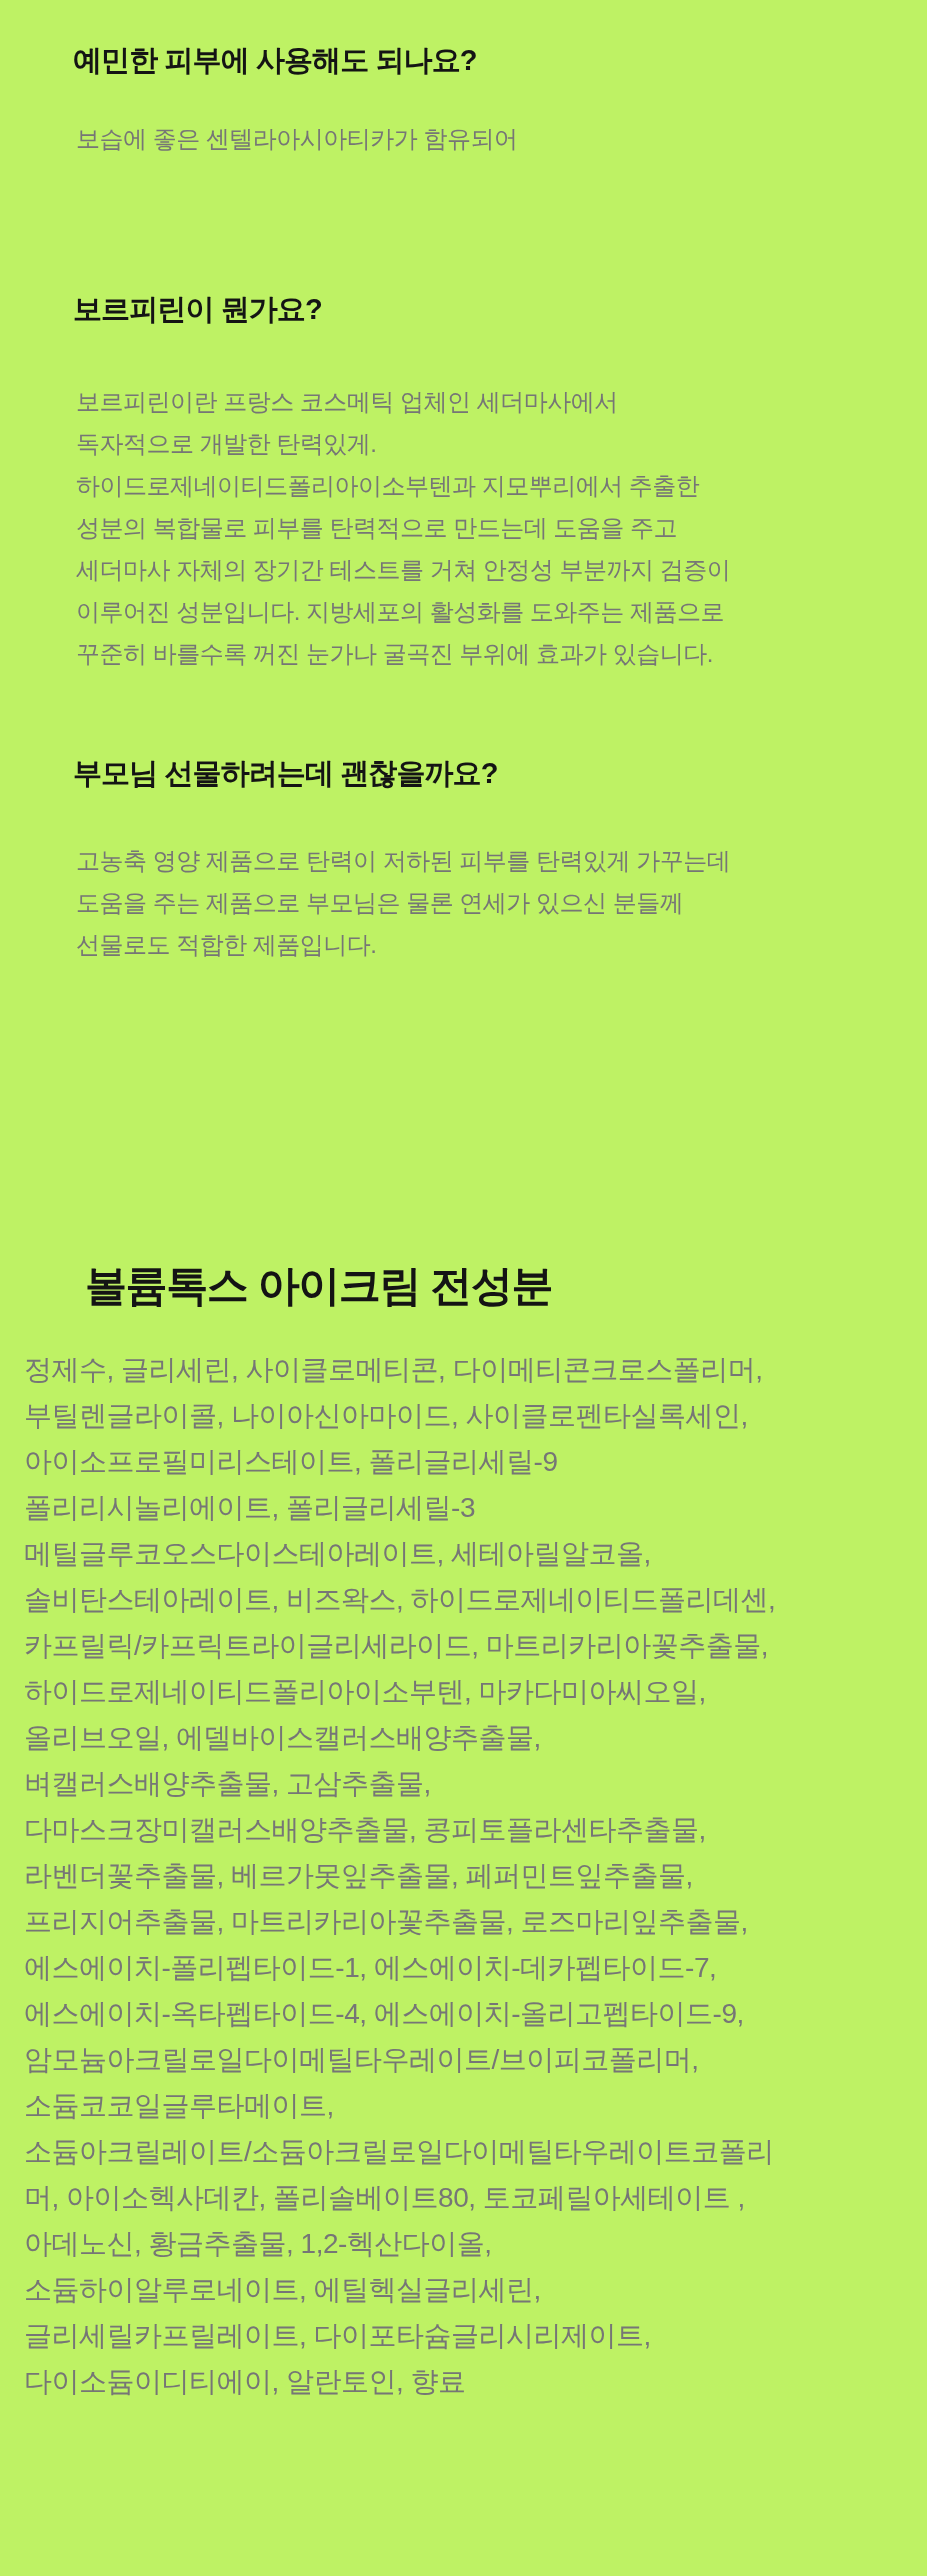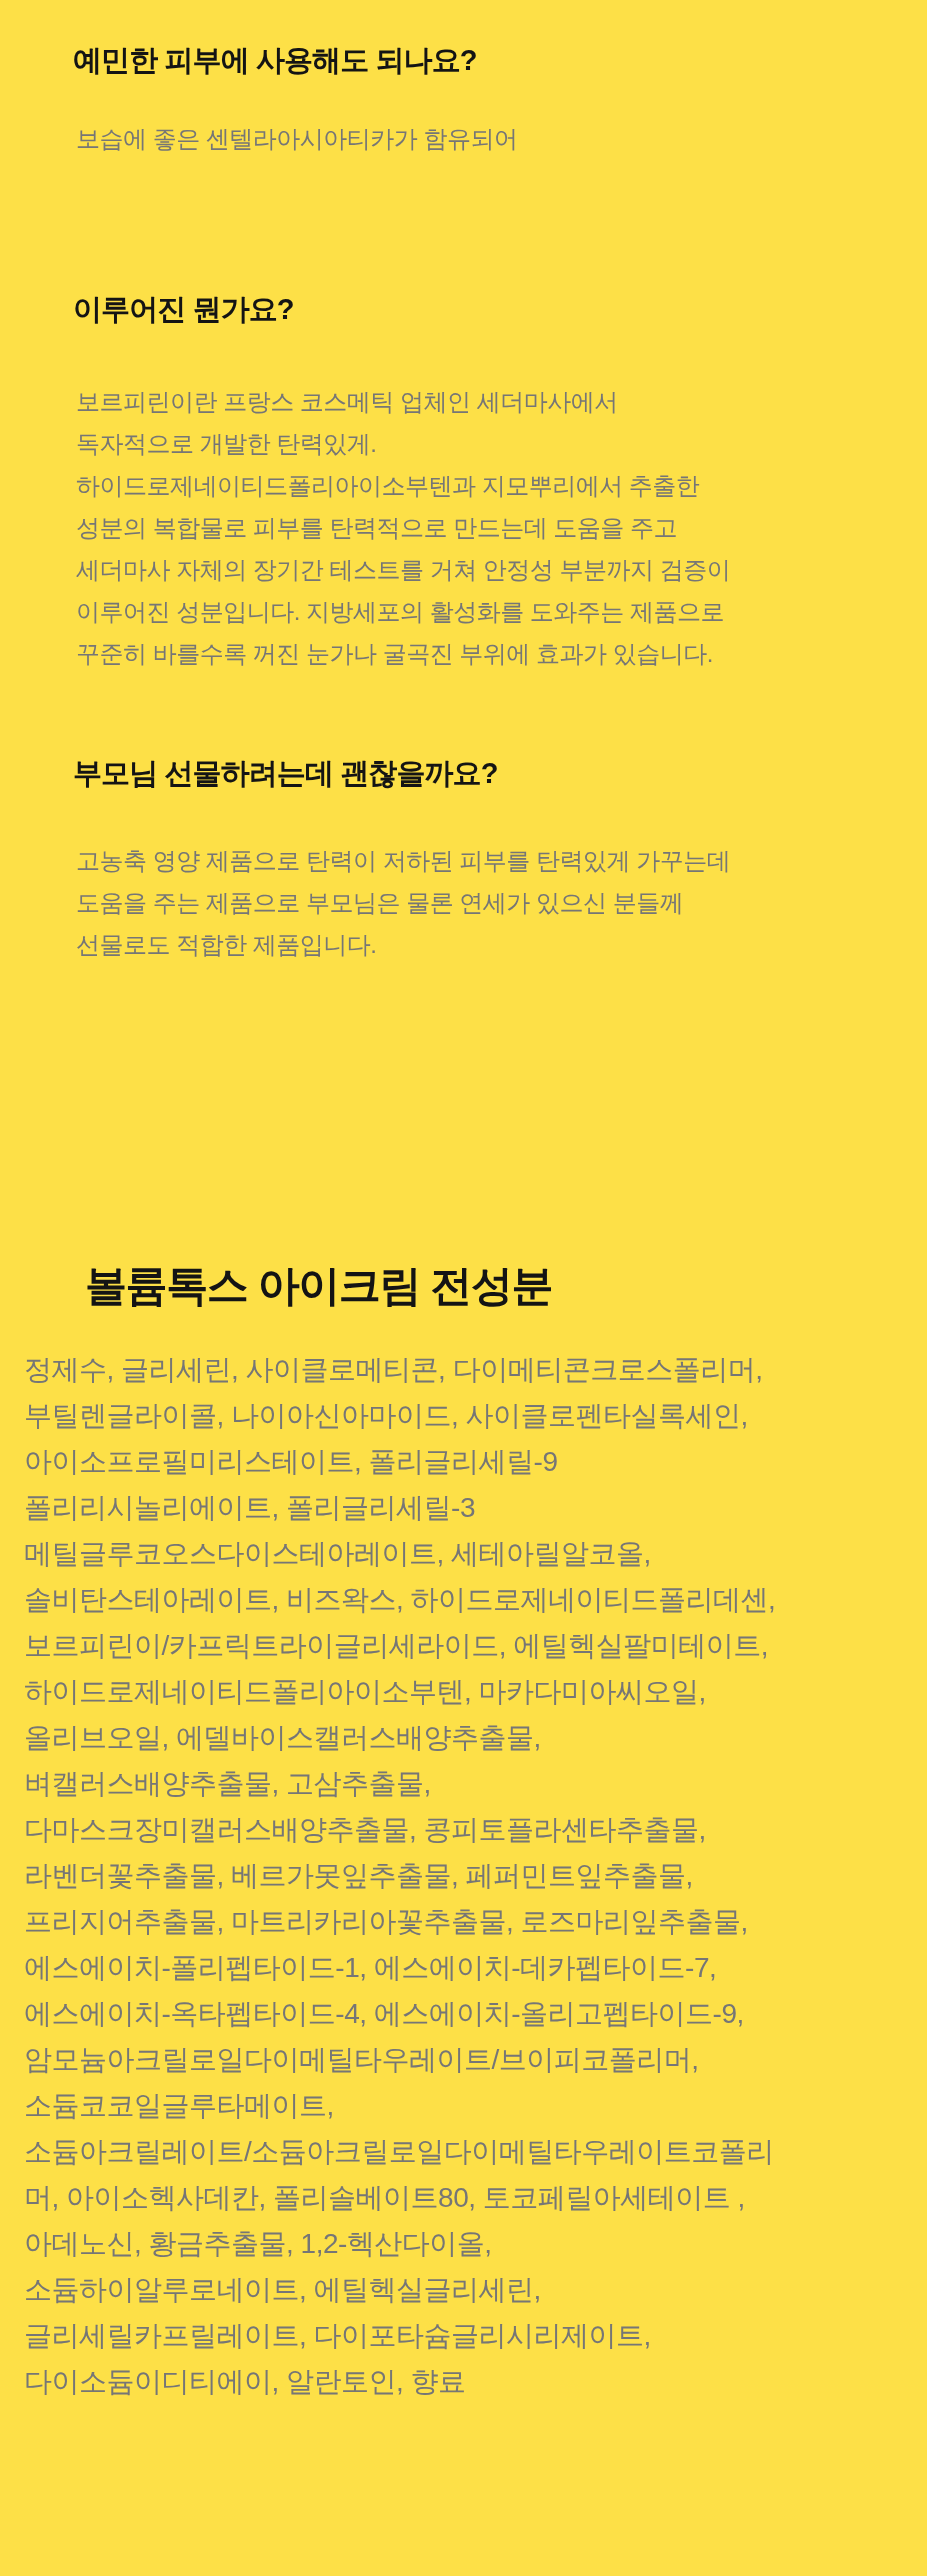--- a/index.html
+++ b/index.html
@@ -5,21 +5,21 @@
   * { margin: 0; padding: 0; box-sizing: border-box; }
   html, body { background: #ffffff; }
   body {
     font-family: "Liberation Sans", "DejaVu Sans", sans-serif;
     -webkit-font-smoothing: antialiased;
   }
   .page {
     position: relative;
     width: 928px;
     height: 2576px;
-    background: #fde047;
+    background: #bef264;
     overflow: hidden;
   }
   .faq-q {
     position: absolute;
     left: 73px;
     font-size: 29px;
     font-weight: 700;
     color: #141414;
     letter-spacing: -0.9px;
     line-height: 37px;
@@ -73,21 +73,21 @@
   <section>
 
     <div>
       <h2 class="faq-q q1">예민한 피부에 사용해도 되나요?</h2>
       <div class="faq-a a1">
           <div>보습에 좋은 센텔라아시아티카가 함유되어</div>
         </div>
     </div>
 
     <div>
-      <h2 class="faq-q q2">이루어진 뭔가요?</h2>
+      <h2 class="faq-q q2">보르피린이 뭔가요?</h2>
       <div class="faq-a a2">
           <div>보르피린이란 프랑스 코스메틱 업체인 세더마사에서</div>
           <div>독자적으로 개발한 탄력있게.</div>
           <div>하이드로제네이티드폴리아이소부텐과 지모뿌리에서 추출한</div>
           <div>성분의 복합물로 피부를 탄력적으로 만드는데 도움을 주고</div>
           <div>세더마사 자체의 장기간 테스트를 거쳐 안정성 부분까지 검증이</div>
           <div>이루어진 성분입니다. 지방세포의 활성화를 도와주는 제품으로</div>
           <div>꾸준히 바를수록 꺼진 눈가나 굴곡진 부위에 효과가 있습니다.</div>
         </div>
     </div>
@@ -105,21 +105,21 @@
 
   <section>
     <h1 class="ing-title">볼륨톡스 아이크림 전성분</h1>
     <div class="ing-list">
         <div>정제수, 글리세린, 사이클로메티콘, 다이메티콘크로스폴리머,</div>
         <div>부틸렌글라이콜, 나이아신아마이드, 사이클로펜타실록세인,</div>
         <div>아이소프로필미리스테이트, 폴리글리세릴-9</div>
         <div>폴리리시놀리에이트, 폴리글리세릴-3</div>
         <div>메틸글루코오스다이스테아레이트, 세테아릴알코올,</div>
         <div>솔비탄스테아레이트, 비즈왁스, 하이드로제네이티드폴리데센,</div>
-        <div>보르피린이/카프릭트라이글리세라이드, 에틸헥실팔미테이트,</div>
+        <div>카프릴릭/카프릭트라이글리세라이드, 마트리카리아꽃추출물,</div>
         <div>하이드로제네이티드폴리아이소부텐, 마카다미아씨오일,</div>
         <div>올리브오일, 에델바이스캘러스배양추출물,</div>
         <div>벼캘러스배양추출물, 고삼추출물,</div>
         <div>다마스크장미캘러스배양추출물, 콩피토플라센타추출물,</div>
         <div>라벤더꽃추출물, 베르가못잎추출물, 페퍼민트잎추출물,</div>
         <div>프리지어추출물, 마트리카리아꽃추출물, 로즈마리잎추출물,</div>
         <div>에스에이치-폴리펩타이드-1, 에스에이치-데카펩타이드-7,</div>
         <div>에스에이치-옥타펩타이드-4, 에스에이치-올리고펩타이드-9,</div>
         <div>암모늄아크릴로일다이메틸타우레이트/브이피코폴리머,</div>
         <div>소듐코코일글루타메이트,</div>

